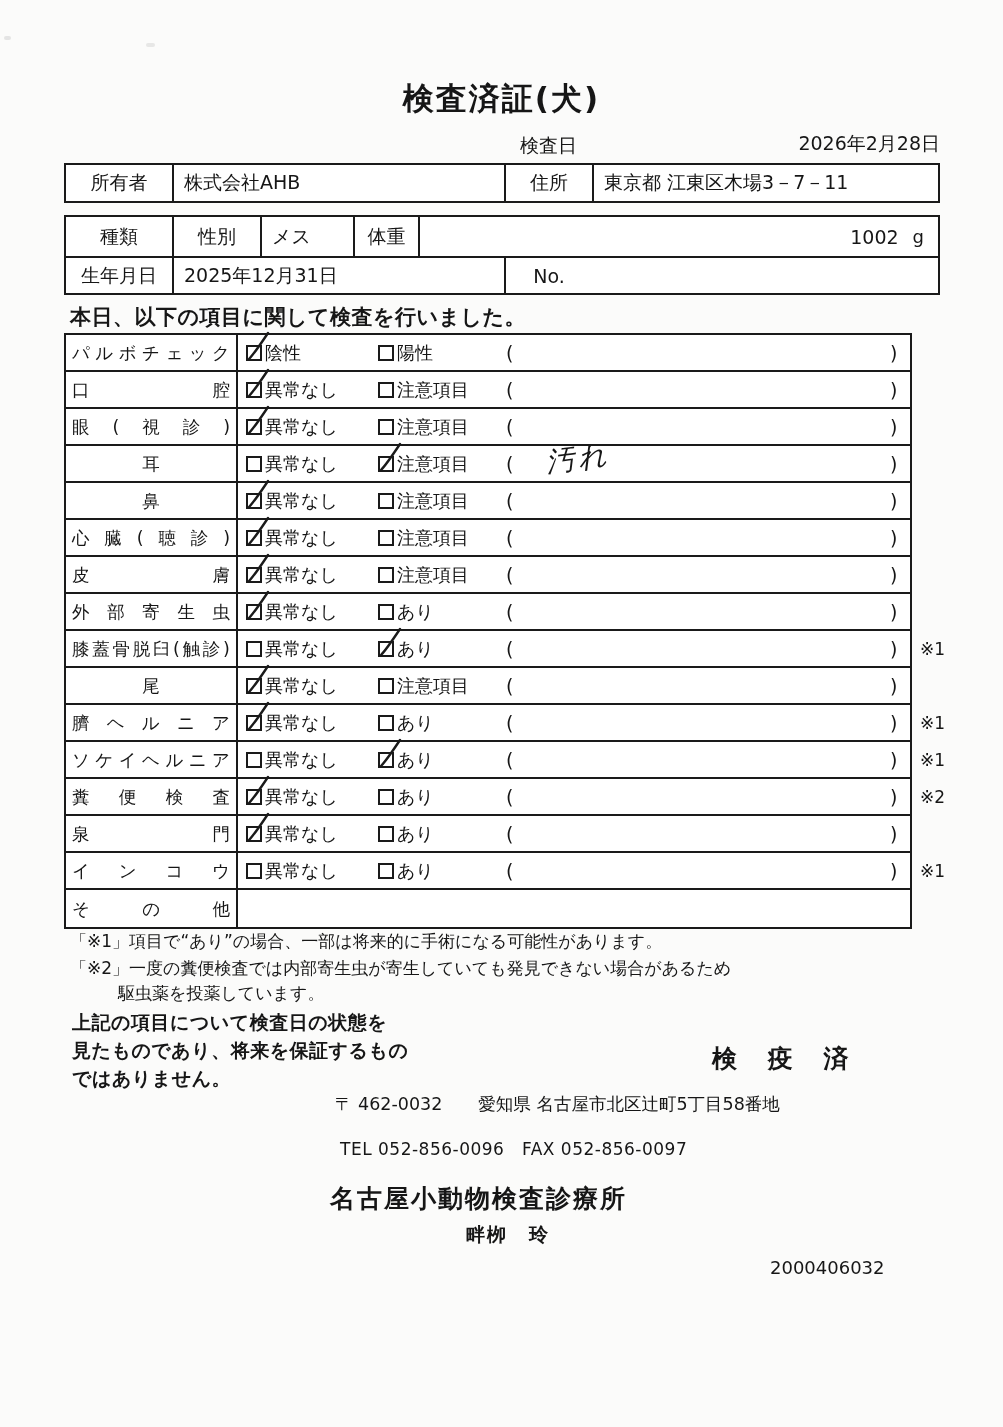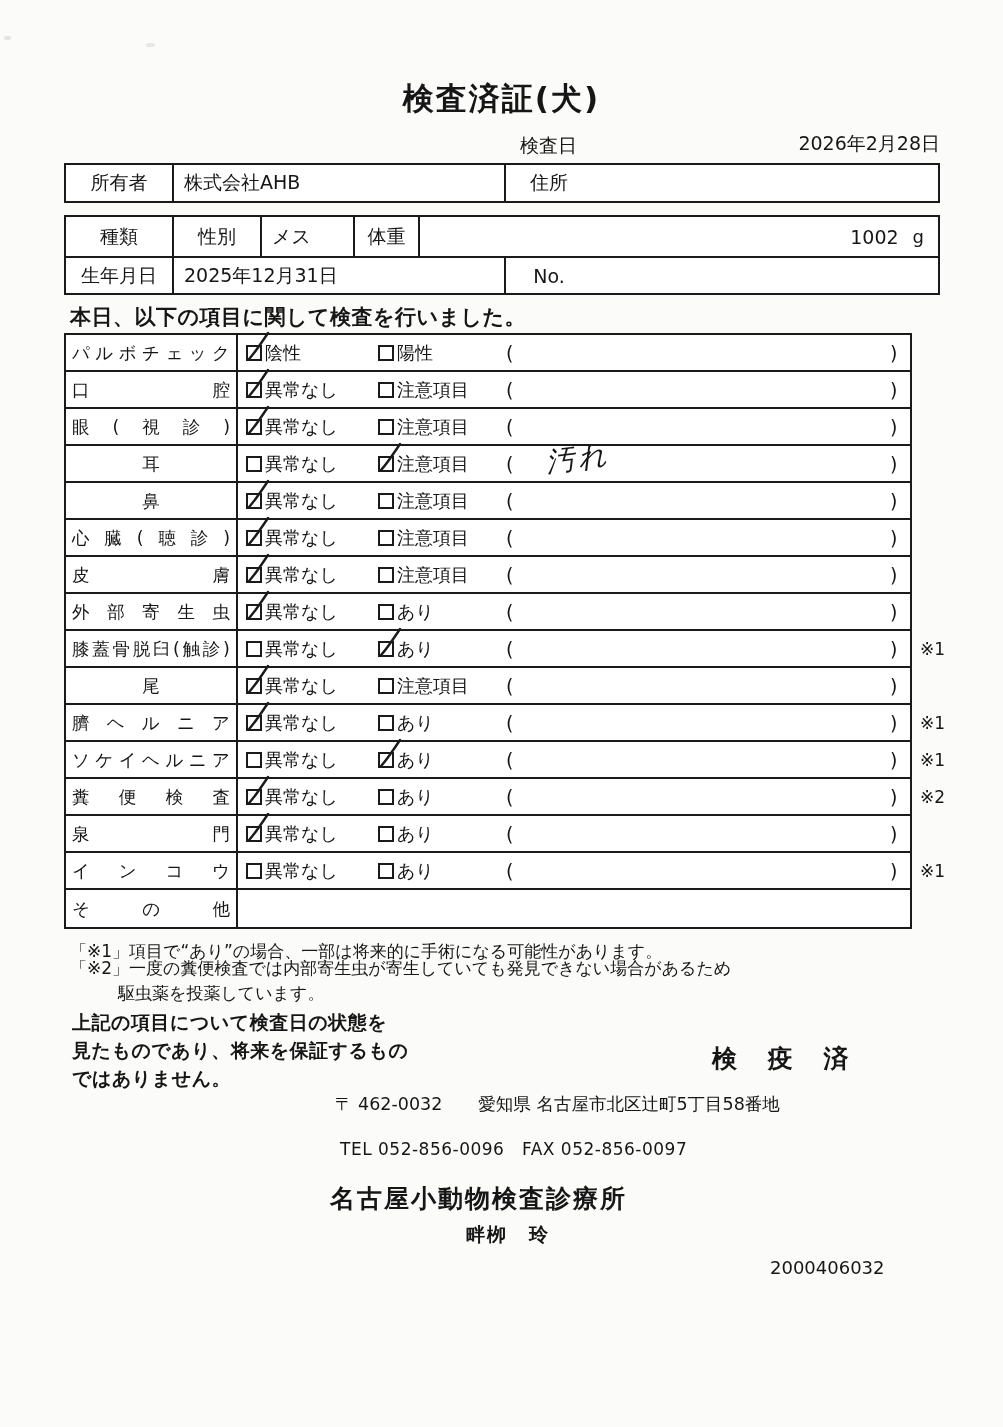--- a/index.html
+++ b/index.html
@@ -52,21 +52,21 @@
   .cb { position:relative; width:16px; height:16px; border:2px solid #1a1a1a; margin-right:3px; flex:none; background:#fff; }
   .cb svg { position:absolute; left:-4px; top:-16px; width:27px; height:33px; overflow:visible; }
   .cb-label { font-size:18px; font-weight:500; }
   .paren { position:absolute; top:0; height:100%; display:flex; align-items:center; font-size:19px; }
   .paren-open { left:268px; }
   .paren-close { left:652px; }
   .hand-note { position:absolute; left:308px; top:-6px; font-size:28px; font-style:italic; font-weight:500; transform:rotate(-7deg); letter-spacing:4px; }
   .insp-mark { position:absolute; right:-46px; top:0; height:100%; width:46px; display:flex; align-items:center; padding-left:10px; font-size:17px; font-weight:500; }
 
   
-  .note1 { top:930px; left:70px; font-size:17px; font-weight:500;margin-top:10px; }
+  .note1 { top:930px; left:70px; font-size:17px; font-weight:500; }
   .note2a { top:957px; left:70px; font-size:17px; font-weight:500; }
   .note2b { top:982px; left:118px; font-size:17px; font-weight:500; }
 
   
   .disc { left:72px; font-size:19px; font-weight:700; letter-spacing:0.5px; }
   .disc1 { top:1010px; } .disc2 { top:1038px; } .disc3 { top:1066px; }
 
   
   .stamp { top:1042px; left:712px; font-size:25px; font-weight:600; letter-spacing:11px; }
   .addr-row { top:1092px; left:335px; display:flex; gap:36px; font-size:17.5px; font-weight:500; }
@@ -86,20 +86,21 @@
 <div class="speck speck2"></div>
 
 <div class="abs title">検査済証(犬)</div>
 <div class="abs exam-date-label">検査日</div>
 <div class="abs exam-date-value">2026年2月28日</div>
 
 <div class="tbl t1">
   <div class="cell center w-label">所有者</div>
   <div class="cell bl w-value">株式会社AHB</div>
   <div class="cell bl center w-small">住所</div>
+  <div class="cell bl w-rest">東京都 江東区木場3－7－11</div>
 </div>
 
 <div class="tbl t2">
   <div class="trow trow-a">
     <div class="cell center w-label">種類</div>
     <div class="cell bl center w-small">性別</div>
     <div class="cell bl w-sex">メス</div>
     <div class="cell bl center w-wt">体重</div>
     <div class="cell bl w-wtval">
       <span>1002</span>

